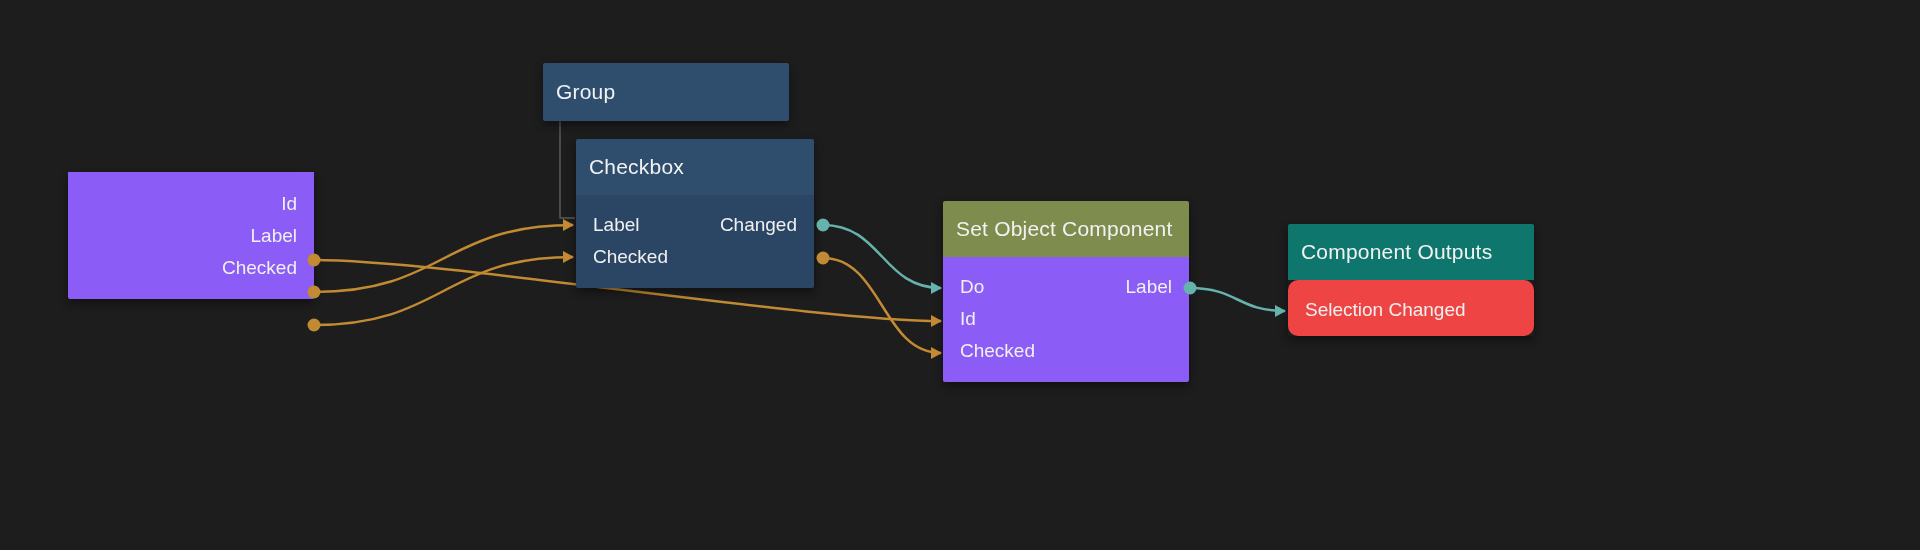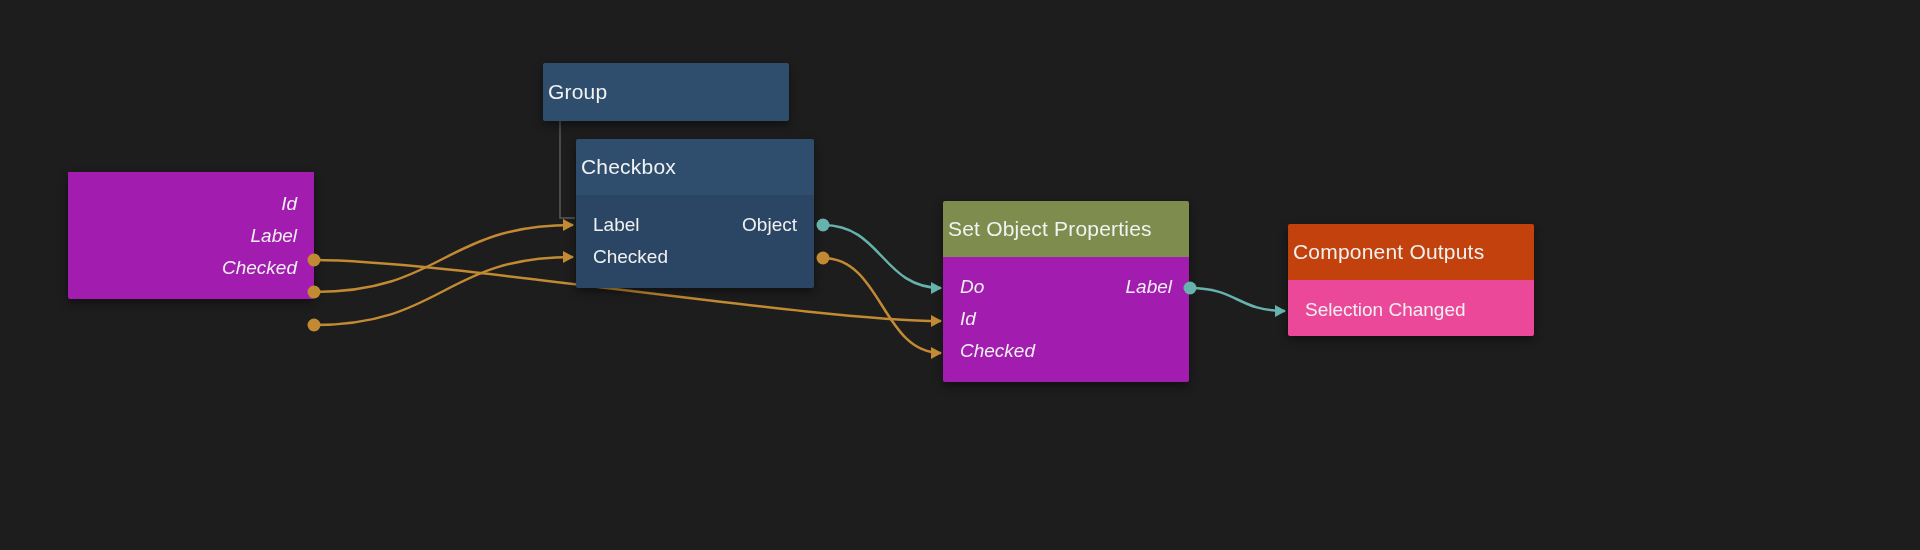--- a/index.html
+++ b/index.html
@@ -17,46 +17,46 @@
     position:absolute;
     z-index:2;
     color:#f2f2f2;
     box-shadow:0 4px 10px rgba(0,0,0,.45);
     border-radius:2px;
   }
   .node-header{
     height:56px;
     display:flex;
     align-items:center;
-    padding:0 5px;
+    padding:0 13px;
     font-size:21px;
     letter-spacing:.2px;
     border-radius:2px 2px 0 0;
   }
   .header-only{height:58px;border-radius:2px;}
   .node-body{
     padding:14px 0 15px;
     border-radius:0 0 2px 2px;
   }
   .port-row{
     height:32px;
     display:flex;
     align-items:center;
     padding:0 17px;
     font-size:19px;
     color:#f0f0f0;
   }
   .row-right{justify-content:flex-end;}
   .row-split{justify-content:space-between;}
   .olive  .node-header{background:#7e8c4e;}
-  .olive  .node-body{background:#a21caf;font-style:italic;}
+  .olive  .node-body{background:#8b5cf6;}
   .blue   .node-header{background:#2f4e6e;}
   .blue   .node-body{background:#2b4664;}
-  .purple .node-header{background:#c2410c;}
-  .purple .node-body{background:#ec4899;}
+  .purple .node-header{background:#0f766e;}
+  .purple .node-body{background:#ef4444;border-radius:10px;}
 </style>
 </head>
 <body>
 
 <div class="canvas">
 
   <svg id="wires-under" class="layer" width="1920" height="550">
       <path d="M 560 121 L 560 218 L 575 218" stroke="#5a5a5a" stroke-width="1.5" fill="none"></path>
       <path d="M 314 260 C 444 260, 811 321, 941 321" stroke="#c18a33" stroke-width="2.5" fill="none"></path>
       <path d="M 314 292 C 443.5 292, 443.5 225, 573 225" stroke="#c18a33" stroke-width="2.5" fill="none"></path>
@@ -86,31 +86,31 @@
     </div>
   </div>
 
   <div class="node blue" style="left:576px;top:139px;width:238px">
     <div class="node-header">
       <span>Checkbox</span>
     </div>
     <div class="node-body">
       <div class="port-row row-split">
         <span>Label</span>
-        <span>Object</span>
+        <span>Changed</span>
       </div>
       <div class="port-row">
         <span>Checked</span>
       </div>
     </div>
   </div>
 
   <div class="node olive" style="left:943px;top:201px;width:246px">
     <div class="node-header">
-      <span>Set Object Properties</span>
+      <span>Set Object Component</span>
     </div>
     <div class="node-body">
       <div class="port-row row-split">
         <span>Do</span>
         <span>Label</span>
       </div>
       <div class="port-row">
         <span>Id</span>
       </div>
       <div class="port-row">

